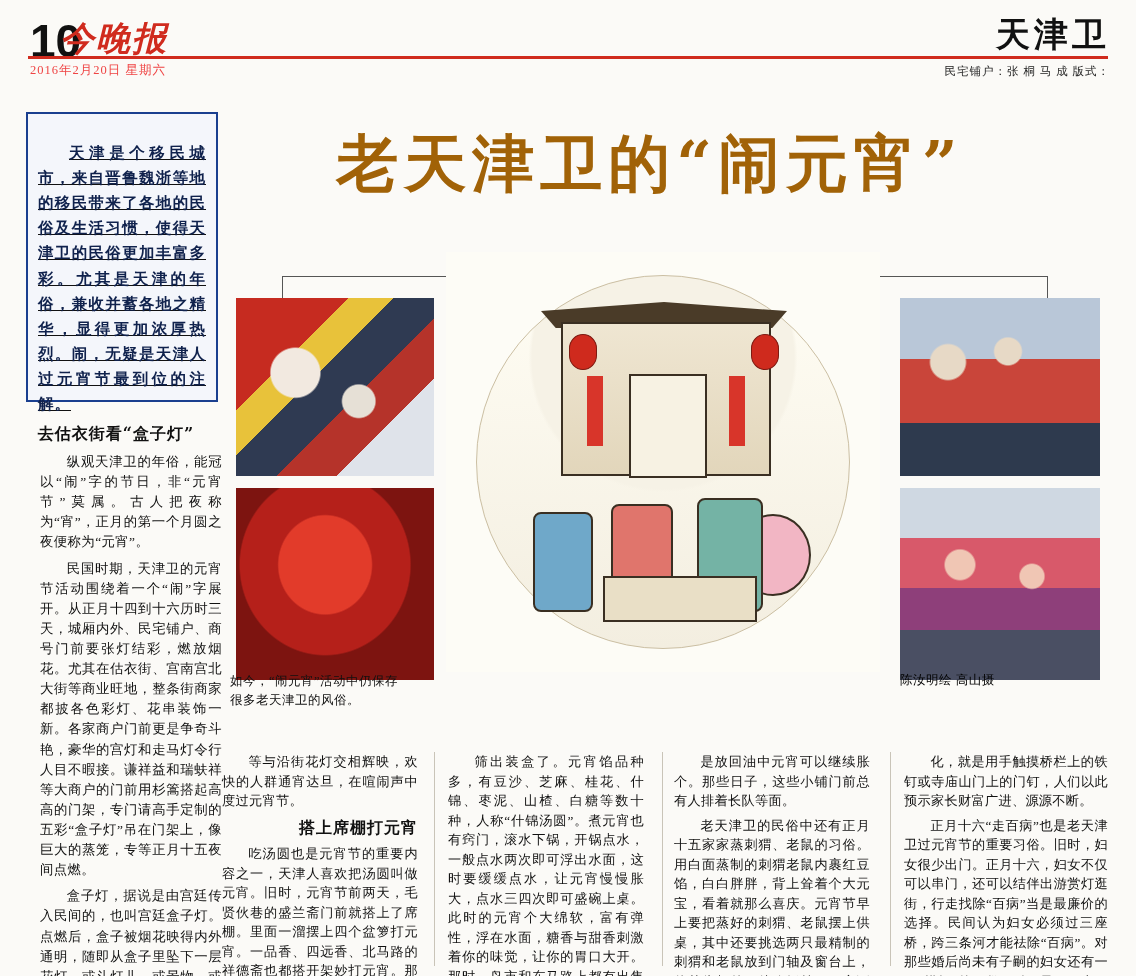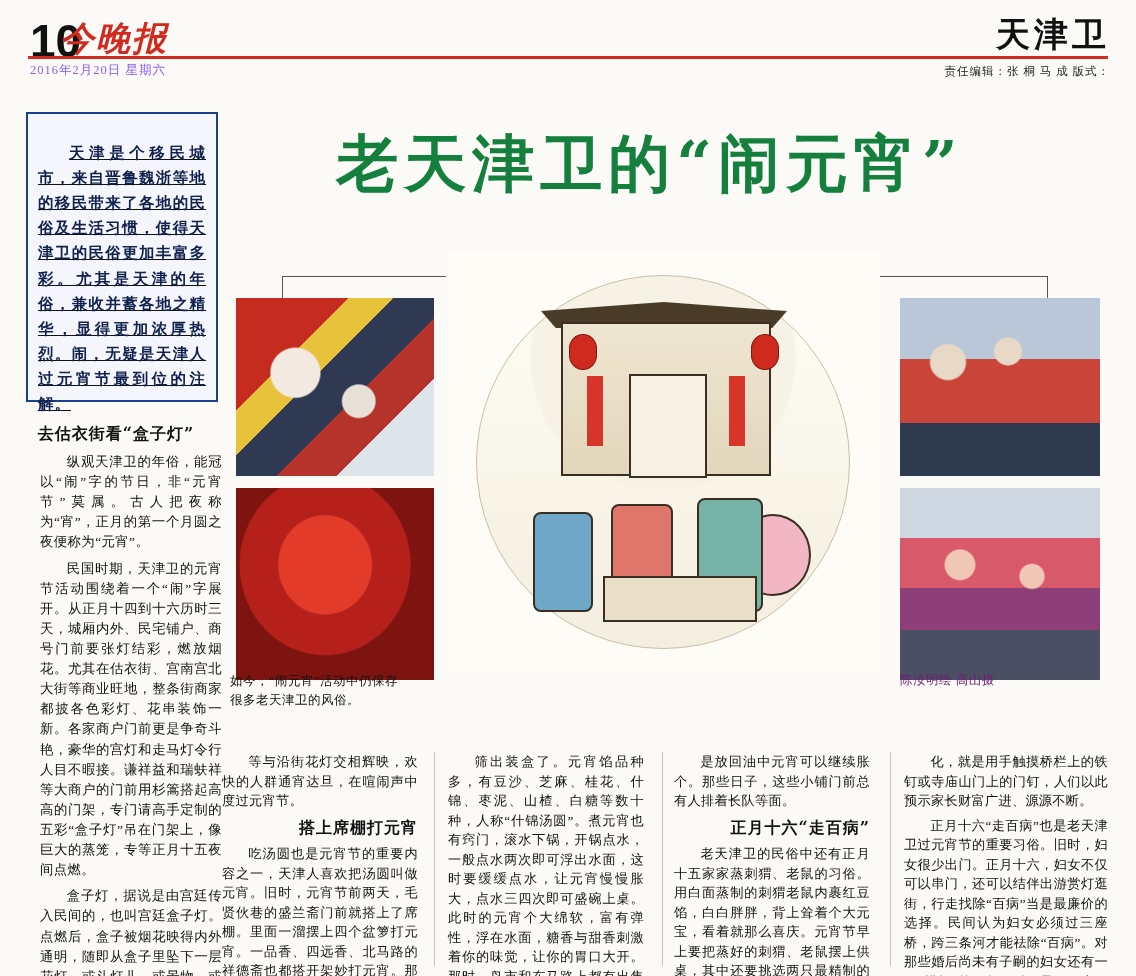--- a/index.html
+++ b/index.html
@@ -11,41 +11,41 @@
     overflow:hidden;
     position:relative;
   }
   .page{position:relative;width:1136px;height:976px;}
 
   
   .masthead{position:absolute;left:0;top:0;width:1136px;height:78px;}
   .pagenum{position:absolute;left:30px;top:14px;font-size:46px;font-weight:bold;font-family:"Liberation Sans",sans-serif;color:#111;}
   .paper-logo{position:absolute;left:60px;top:16px;font-size:34px;font-weight:bold;color:#d02b1e;font-family:"DejaVu Serif",serif;letter-spacing:2px;font-style:italic;}
   .rule-red{position:absolute;left:28px;top:56px;width:1080px;height:3px;background:#d02b1e;}
-  .issue-date{position:absolute;left:30px;top:62px;font-size:12.5px;color:#8b5cf6;letter-spacing:1px;}
+  .issue-date{position:absolute;left:30px;top:62px;font-size:12.5px;color:#ef4444;letter-spacing:1px;}
   .right-title{position:absolute;right:26px;top:12px;font-size:34px;font-weight:bold;letter-spacing:4px;color:#111;font-family:"DejaVu Serif",serif;}
   .editors{position:absolute;right:26px;top:64px;font-size:11.5px;color:#222;letter-spacing:1px;}
 
   
   .lead-box{
     position:absolute;left:26px;top:112px;width:192px;height:290px;
     border:2px solid #1a3f8f;background:#f4f6fb;
     box-sizing:border-box;padding:26px 10px 8px 10px;text-decoration:underline;
   }
   .lead-box p{
     margin:0;font-size:15.5px;line-height:1.62;letter-spacing:1px;
     font-family:"DejaVu Serif",serif;font-weight:bold;color:#10224d;
     text-align:justify;text-indent:2em;
   }
 
   
   .headline{
     position:absolute;left:250px;top:122px;width:800px;
     text-align:center;font-size:62px;font-weight:bold;letter-spacing:6px;
-    font-family:"DejaVu Serif",serif;color:#15803d;white-space:nowrap;
+    font-family:"DejaVu Serif",serif;color:#a16207;white-space:nowrap;
   }
   .byline{
     position:absolute;left:250px;top:212px;width:800px;text-align:center;
     font-size:14px;letter-spacing:2px;color:#111;
   }
 
   
   .collage{position:absolute;left:228px;top:252px;width:880px;height:440px;}
   .frame-line{position:absolute;border:1px solid #444;}
   .ph{position:absolute;overflow:hidden;background:#ccc;}
@@ -93,21 +93,21 @@
   }
   
   .p4{left:672px;top:236px;width:200px;height:192px;
       background:
         radial-gradient(circle at 30% 40%, #f0c6b4 0 8%, rgba(255,255,255,0) 9%),
         radial-gradient(circle at 66% 46%, #f0c6b4 0 7%, rgba(255,255,255,0) 8%),
         linear-gradient(180deg,#cfd8e2 0 26%,#d8596a 26% 52%,#8e3f7a 52% 74%,#4a4f63 74% 100%);
   }
 
   .cap-left{position:absolute;left:230px;top:672px;width:180px;font-size:12.5px;line-height:1.5;letter-spacing:.5px;color:#111;}
-  .cap-right{position:absolute;left:900px;top:672px;width:180px;font-size:12.5px;letter-spacing:.5px;color:#701a75;}
+  .cap-right{position:absolute;left:900px;top:672px;width:180px;font-size:12.5px;letter-spacing:.5px;color:#000000;}
 
   
   .sub1{position:absolute;left:26px;top:424px;width:180px;text-align:center;
         font-size:16px;font-weight:bold;letter-spacing:1px;font-family:"DejaVu Serif",serif;}
   .lcol{position:absolute;left:40px;top:452px;width:182px;height:516px;
         font-size:13.4px;line-height:1.5;letter-spacing:.4px;text-align:justify;}
   .lcol p{margin:0 0 6px 0;text-indent:2em;}
 
   
   .bodycols{position:absolute;left:222px;top:752px;width:888px;height:218px;}
@@ -125,21 +125,21 @@
 <body>
 
 <div class="page">
 
   <div class="masthead">
     <div class="pagenum">10</div>
     <div class="paper-logo">今晚报</div>
     <div class="rule-red"></div>
     <div class="issue-date">2016年2月20日    星期六</div>
     <div class="right-title">天津卫</div>
-    <div class="editors">责任编辑：张 桐  马 成  版式：</div>
+    <div class="editors">民宅铺户：张 桐  马 成  版式：</div>
   </div>
 
   <div class="lead-box">
     <p>天津是个移民城市，来自晋鲁魏浙等地的移民带来了各地的民俗及生活习惯，使得天津卫的民俗更加丰富多彩。尤其是天津的年俗，兼收并蓄各地之精华，显得更加浓厚热烈。闹，无疑是天津人过元宵节最到位的注解。</p>
   </div>
 
   <div class="headline">老天津卫的“闹元宵”</div>
 
   <div class="collage">
     <div class="frame-line" style="left:54px;top:24px;width:766px;height:1px;border:0;background:#555;"></div>
@@ -190,21 +190,20 @@
     <div class="bcol c1">
       <p>等与沿街花灯交相辉映，欢快的人群通宵达旦，在喧闹声中度过元宵节。</p>
       <h3>搭上席棚打元宵</h3>
       <p>吃汤圆也是元宵节的重要内容之一，天津人喜欢把汤圆叫做元宵。旧时，元宵节前两天，毛贤伙巷的盛兰斋门前就搭上了席棚。里面一溜摆上四个盆箩打元宵。一品香、四远香、北马路的祥德斋也都搭开架妙打元宵。那时，没有电动滚圆机，打元宵全凭人工滚馅箩。膀大腰圆的年轻小伙子一人一个装有江米面的簸箩，架在两根白蜡杆做的滑道上快速推拉，让浸过水的馅料在簸箩里来回滚，馅料越滚越大，一般浸水三遍就能成个，</p>
     </div>
     <div class="bcol c2">
       <p>筛出装盒了。元宵馅品种多，有豆沙、芝麻、桂花、什锦、枣泥、山楂、白糖等数十种，人称“什锦汤圆”。煮元宵也有窍门，滚水下锅，开锅点水，一般点水两次即可浮出水面，这时要缓缓点水，让元宵慢慢胀大，点水三四次即可盛碗上桌。此时的元宵个大绵软，富有弹性，浮在水面，糖香与甜香刺激着你的味觉，让你的胃口大开。那时，鸟市和东马路上都有出售熟元宵的小铺，鸟市还有一家卖炸元宵的小铺，师傅不停地用笊篱从滚油中捞起已经变色的元宵，用手勺将元宵外面的硬壳敲裂，放入油锅继续油炸，一是防止元宵爆翻把人烫伤，二</p>
     </div>
     <div class="bcol c3">
       <p>是放回油中元宵可以继续胀个。那些日子，这些小铺门前总有人排着长队等面。</p>
-      <h3>正月十六“走百病”</h3>
       <p>老天津卫的民俗中还有正月十五家家蒸刺猬、老鼠的习俗。用白面蒸制的刺猬老鼠内裹红豆馅，白白胖胖，背上耸着个大元宝，看着就那么喜庆。元宵节早上要把蒸好的刺猬、老鼠摆上供桌，其中还要挑选两只最精制的刺猬和老鼠放到门轴及窗台上，使其头朝外。待晚饭前，一定要把刺猬和老鼠的头朝向屋里，预示财富到家。这个习俗其实源自古老的农耕文</p>
     </div>
     <div class="bcol c4">
       <p>化，就是用手触摸桥栏上的铁钉或寺庙山门上的门钉，人们以此预示家长财富广进、源源不断。</p>
       <p>正月十六“走百病”也是老天津卫过元宵节的重要习俗。旧时，妇女很少出门。正月十六，妇女不仅可以串门，还可以结伴出游赏灯逛街，行走找除“百病”当是最廉价的选择。民间认为妇女必须过三座桥，跨三条河才能祛除“百病”。对那些婚后尚未有子嗣的妇女还有一项“摸钉”的习俗，“钉”乃“丁”也，而“丁”又象征男丁。“摸钉”就是用手触摸桥栏上的铁钉或寺庙山门上的门钉，以求子嗣，祈望家丁兴旺，子孙绵长。</p>
     </div>
   </div>
 
 </div>
 

